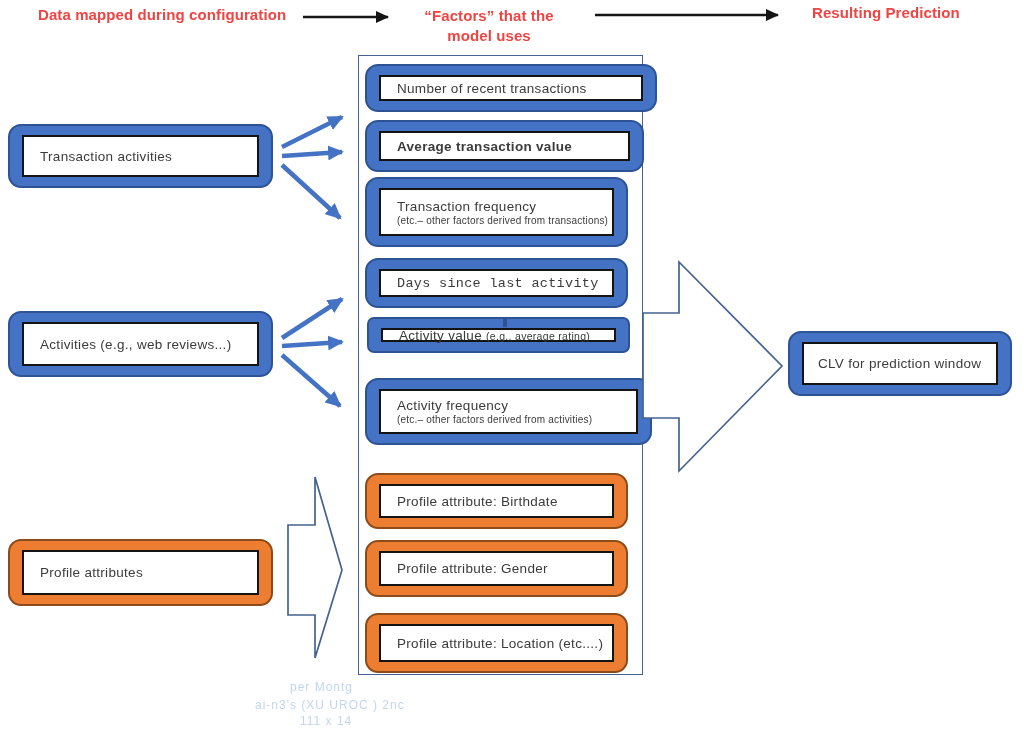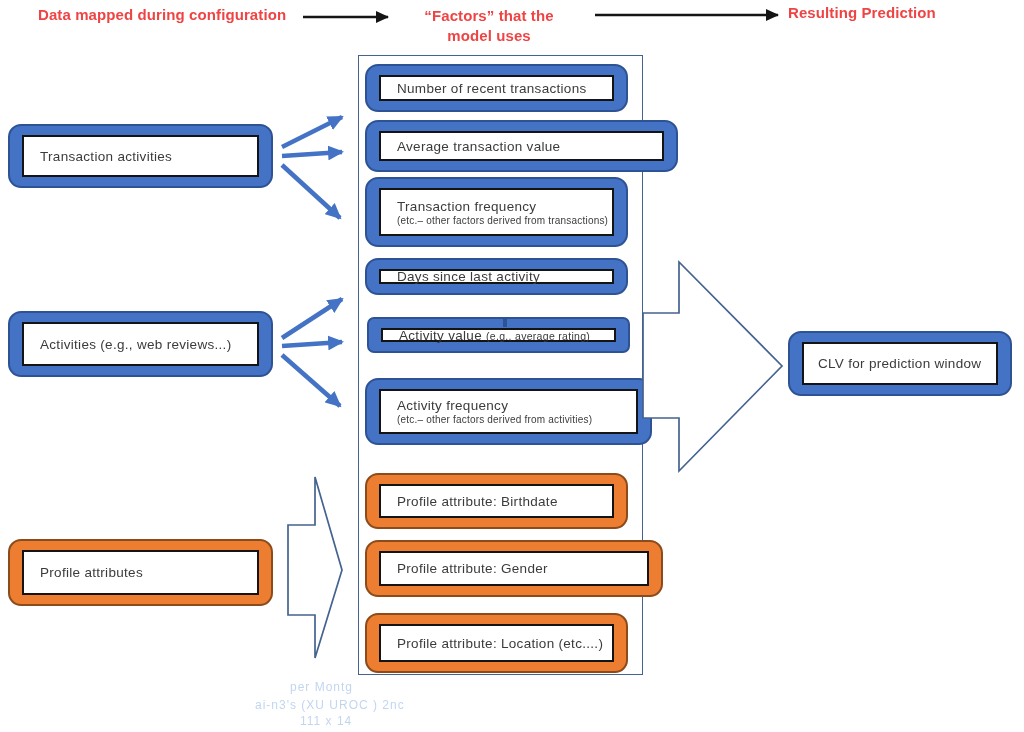--- a/index.html
+++ b/index.html
@@ -38,57 +38,57 @@
 </head>
 <body>
 
 <div class="canvas">
 
   <div class="hdr" style="left:38px;top:6px;">Data mapped during configuration</div>
   <div class="hdr center" style="left:413px;top:6px;width:152px;">
     <div>“Factors” that the</div>
     <div>model uses</div>
   </div>
-  <div class="hdr" style="left:788px;top:4px;text-align:right;">Resulting Prediction</div>
+  <div class="hdr" style="left:812px;top:4px;text-align:right;">Resulting Prediction</div>
 
   <div class="factors-frame"></div>
 
   <div class="box-outer blue" style="left:8px;top:124px;width:265px;height:64px;">
     <div class="box-inner">
       <span class="lbl">Transaction activities</span>
     </div>
   </div>
   <div class="box-outer blue" style="left:8px;top:311px;width:265px;height:66px;">
     <div class="box-inner">
       <span class="lbl">Activities (e.g., web reviews...)</span>
     </div>
   </div>
   <div class="box-outer orange" style="left:8px;top:539px;width:265px;height:67px;">
     <div class="box-inner">
       <span class="lbl">Profile attributes</span>
     </div>
   </div>
 
-  <div class="box-outer blue" style="left:365px;top:64px;width:263px;height:48px;">
+  <div class="box-outer blue" style="left:365px;top:64px;width:292px;height:48px;">
     <div class="box-inner">
       <span class="lbl">Number of recent transactions</span>
     </div>
   </div>
-  <div class="box-outer blue" style="left:365px;top:120px;width:313px;height:52px;">
+  <div class="box-outer blue" style="left:365px;top:120px;width:279px;height:52px;font-weight:bold;">
     <div class="box-inner">
       <span class="lbl">Average transaction value</span>
     </div>
   </div>
   <div class="box-outer blue" style="left:365px;top:177px;width:263px;height:70px;">
     <div class="box-inner">
       <span class="lbl">Transaction frequency</span>
       <span class="sub">(etc.– other factors derived from transactions)</span>
     </div>
   </div>
-  <div class="box-outer blue" style="left:365px;top:258px;width:263px;height:37px;">
+  <div class="box-outer blue" style="left:365px;top:258px;width:263px;height:50px;font-family:Liberation Mono, monospace;">
     <div class="box-inner">
       <span class="lbl">Days since last activity</span>
     </div>
   </div>
   <div class="box-outer blue" style="left:367px;top:317px;width:263px;height:36px;border-radius:7px;">
     <div class="box-inner">
       <span class="lbl"><span>Activity value</span>
         <span class="suffix">(e.g., average rating)</span></span>
     </div>
   </div>
@@ -96,21 +96,21 @@
     <div class="box-inner">
       <span class="lbl">Activity frequency</span>
       <span class="sub">(etc.– other factors derived from activities)</span>
     </div>
   </div>
   <div class="box-outer orange" style="left:365px;top:473px;width:263px;height:56px;">
     <div class="box-inner">
       <span class="lbl">Profile attribute: Birthdate</span>
     </div>
   </div>
-  <div class="box-outer orange" style="left:365px;top:540px;width:298px;height:57px;">
+  <div class="box-outer orange" style="left:365px;top:540px;width:263px;height:57px;">
     <div class="box-inner">
       <span class="lbl">Profile attribute: Gender</span>
     </div>
   </div>
   <div class="box-outer orange" style="left:365px;top:613px;width:263px;height:60px;">
     <div class="box-inner">
       <span class="lbl">Profile attribute: Location (etc....)</span>
     </div>
   </div>
 

